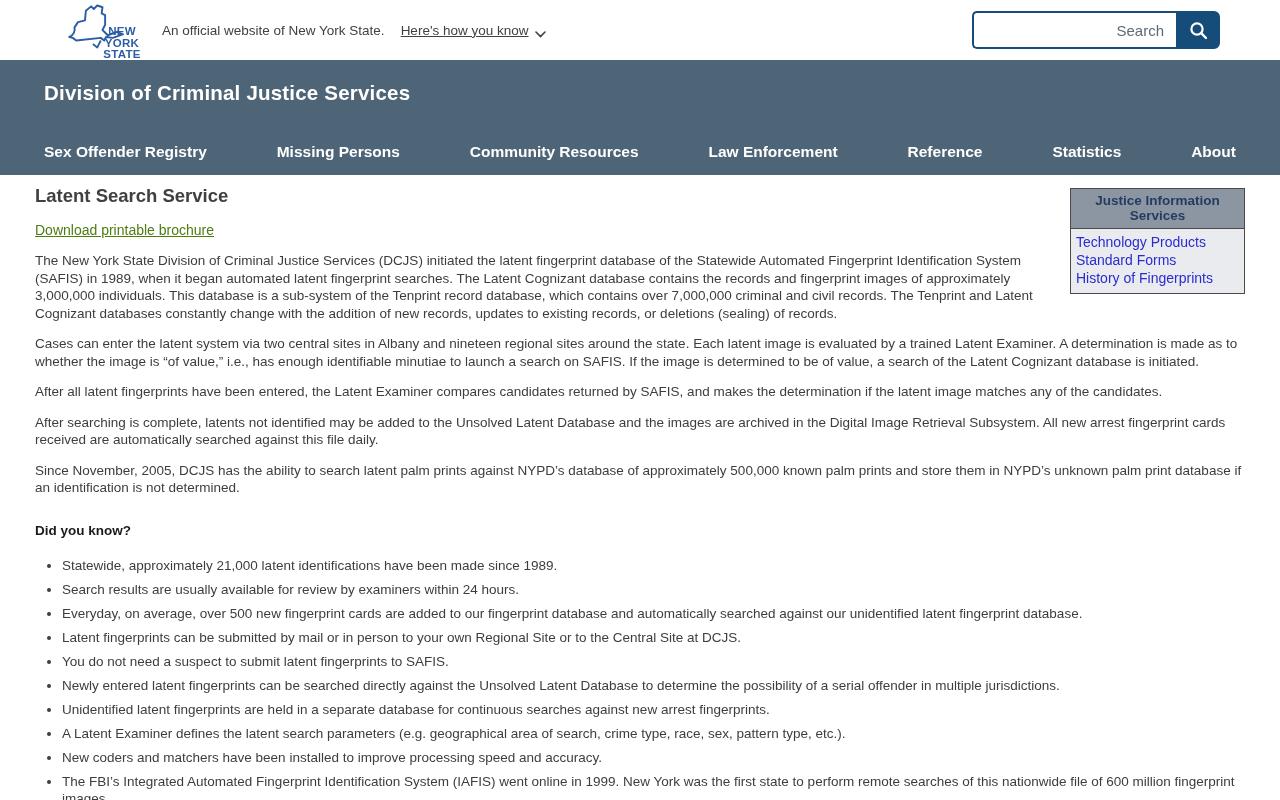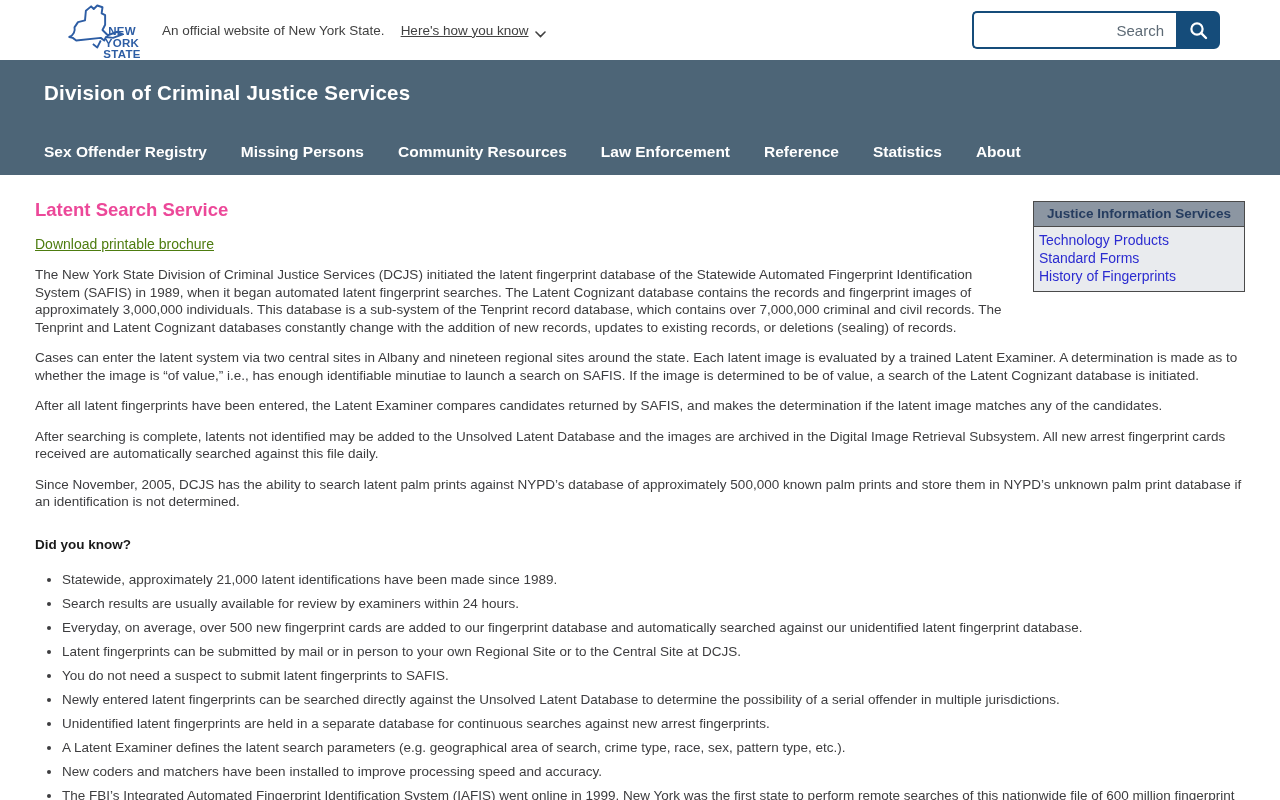--- a/index.html
+++ b/index.html
@@ -29,34 +29,34 @@
   }
   .search-input::placeholder { color: #5d6a75; opacity: 1; }
   .search-btn {
     width: 44px; height: 38px; background: #154C7A; border: 2px solid #154C7A;
     border-radius: 0 6px 6px 0; display: flex; align-items: center; justify-content: center; cursor: pointer;
   }
 
   
   .site-header { background: #4D6577; height: 115px; padding: 22px 44px 0; }
   .site-title { color: #fff; font-size: 20.5px; font-weight: 700; line-height: 21px; letter-spacing: .2px; }
-  .main-nav { display: flex; gap: 34px; margin-top: 40px; }
+  .main-nav { display: flex; gap: 34px; margin-top: 40px; justify-content: space-between; }
   .main-nav a { color: #fff; font-weight: 700; font-size: 15.5px; text-decoration: none; white-space: nowrap; cursor: pointer; }
 
   
   .content { padding: 10px 35px 0; }
-  .jis-box { float: right; width: 212px; margin: 16px 0 12px 16px; border: 1px solid #4a4a4a; background: #E9EBEE; }
+  .jis-box { float: right; width: 175px; margin: 3px 0 12px 16px; border: 1px solid #4a4a4a; background: #E9EBEE; }
   .jis-head {
     background: #8C96A2; color: #253C5F; font-weight: 700; text-align: center;
     font-size: 13.5px; line-height: 15px; padding: 4px 8px 5px; border-bottom: 1px solid #4a4a4a;
   }
   .jis-body { padding: 4px 5px 6px; }
   .jis-body a { display: block; color: #2B2BD0; font-size: 14px; line-height: 18px; text-decoration: none; cursor: pointer; }
 
-  h1.page-title { font-size: 18.5px; font-weight: 700; color: #ec4899; margin: 14px 0 0; }
+  h1.page-title { font-size: 18.5px; font-weight: 700; color: #404040; margin: 0 0 0; }
   .brochure-row { margin-top: 14px; }
   .brochure-row a { color: #4d7c0f; font-size: 14px; text-decoration: underline; cursor: pointer; }
   .content p { margin: 13px 0 0; font-size: 13.5px; line-height: 17.5px; color: #3d3d3f; }
   .dyk { margin-top: 26px; font-weight: 700; font-size: 13.5px; color: #1a1a1a; }
   ul.facts { margin: 19px 0 0; padding-left: 27px; }
   ul.facts li { font-size: 13.5px; line-height: 17px; margin-bottom: 7px; color: #3d3d3f; }
 </style>
 </head>
 <body>
 

